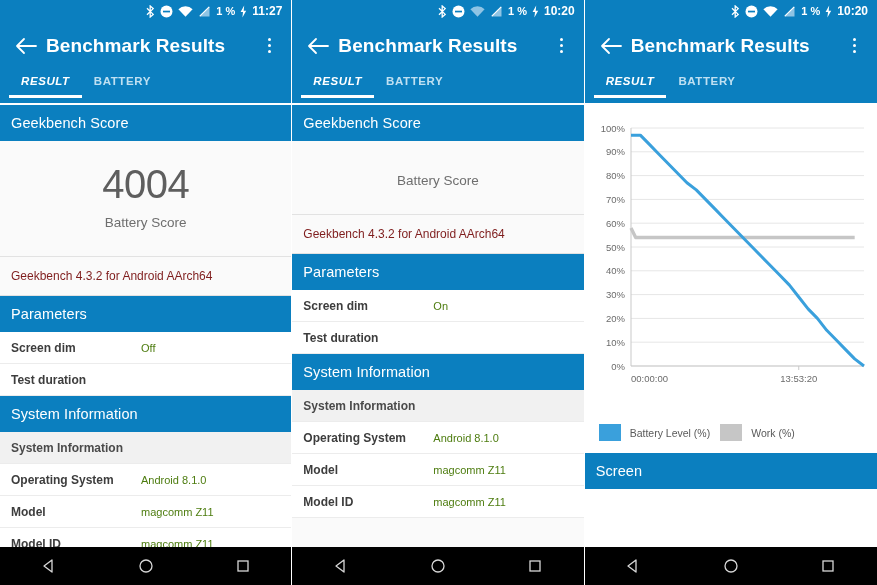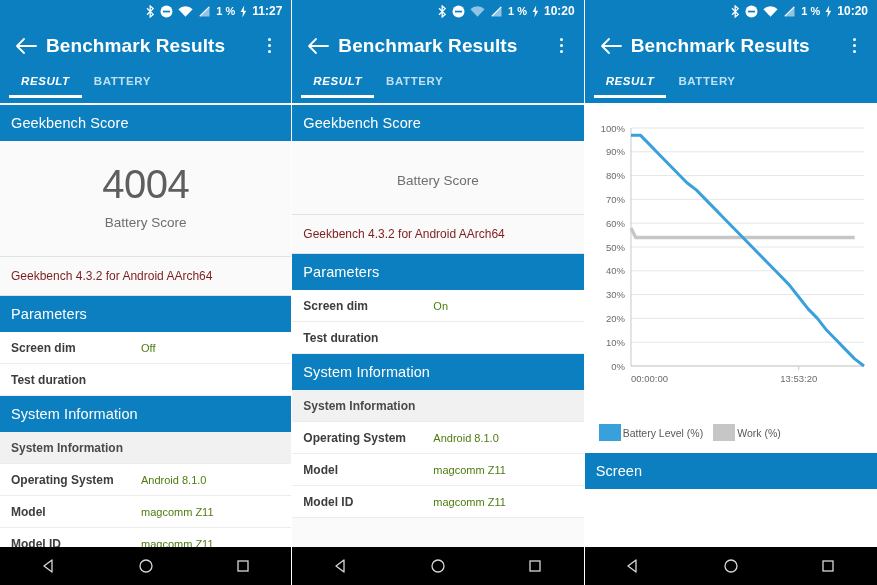--- a/index.html
+++ b/index.html
@@ -74,21 +74,21 @@
   }
   .row.shaded{background:#f1f1f1;}
   .row-k{font-size:12px;color:#3d3d3d;font-weight:bold;width:130px;flex:0 0 130px;white-space:nowrap;}
   .row-k.plain{font-weight:bold;color:#4a4a4a;}
   .row-v{font-size:11px;color:#4d7c0f;white-space:nowrap;}
 
   
   .chart-wrap{background:#ffffff;flex:0 0 auto;padding:8px 0 0 0;}
   .chart-svg{display:block;}
   .legend{display:flex;align-items:center;padding:10px 0 12px 14px;gap:10px;background:#ffffff;}
-  .lg-item{display:flex;align-items:center;gap:2px;}
+  .lg-item{display:flex;align-items:center;gap:9px;}
   .lg-sw{width:22px;height:17px;display:block;}
   .lg-tx{font-size:10.5px;color:#5a5a5a;}
 
   
   .navbar{
     height:38px;background:#000000;flex:0 0 38px;
     display:flex;align-items:center;justify-content:space-around;
   }
   .nav-btn{width:34px;height:34px;display:flex;align-items:center;justify-content:center;}
   .spacer-white{height:3px;background:#ffffff;flex:0 0 3px;}

